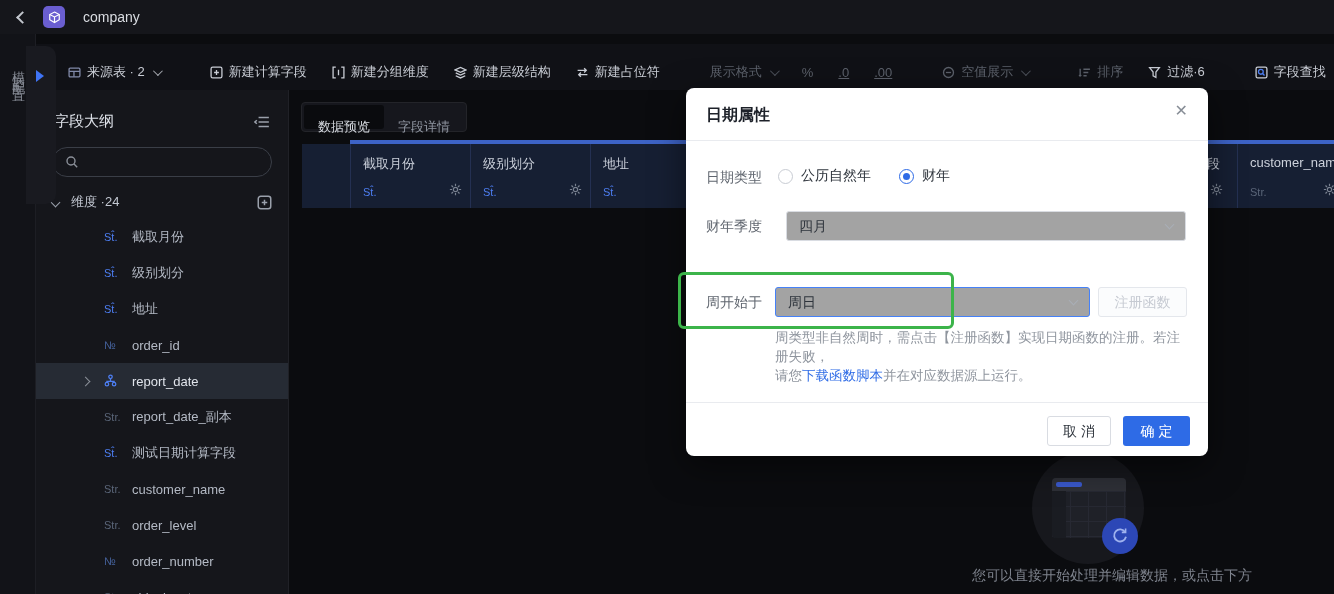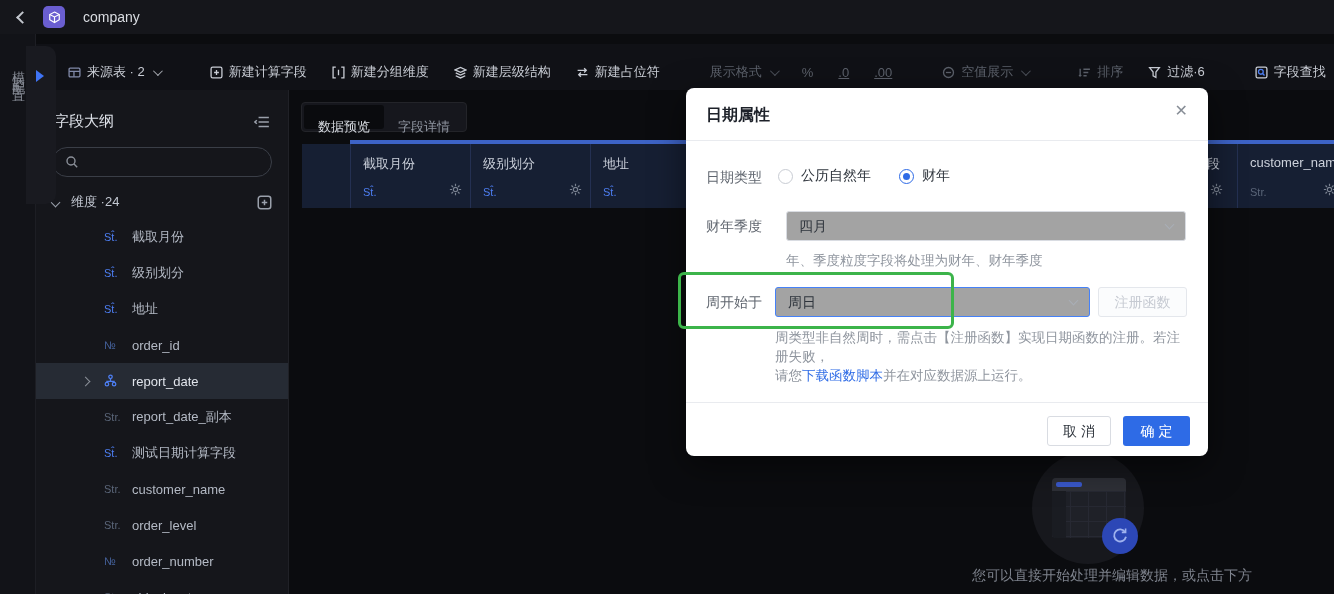--- a/index.html
+++ b/index.html
@@ -392,21 +392,20 @@
       <span class="rcircle on"></span>
       <span>财年</span>
     </span>
   </div>
 
   <div class="mlabel" style="top:130px">财年季度</div>
   <div class="mselect" style="left:100px; top:123px; width:400px;">
     <span>四月</span>
     <span class="scaret"></span>
   </div>
-  <div class="mhelper" style="left:100px; top:163px;">年、季度粒度字段将处理为财年、财年季度</div>
 
   <div class="mlabel" style="top:206px">周开始于</div>
   <div class="mselect focus" style="left:89px; top:199px; width:315px;">
     <span>周日</span>
     <span class="scaret"></span>
   </div>
   <div class="regbtn">注册函数</div>
 
   <div class="mhelper" style="left:89px; top:240px; width:415px;">
     <span>周类型非自然周时，需点击【注册函数】实现日期函数的注册。若注册失败，</span><br>

